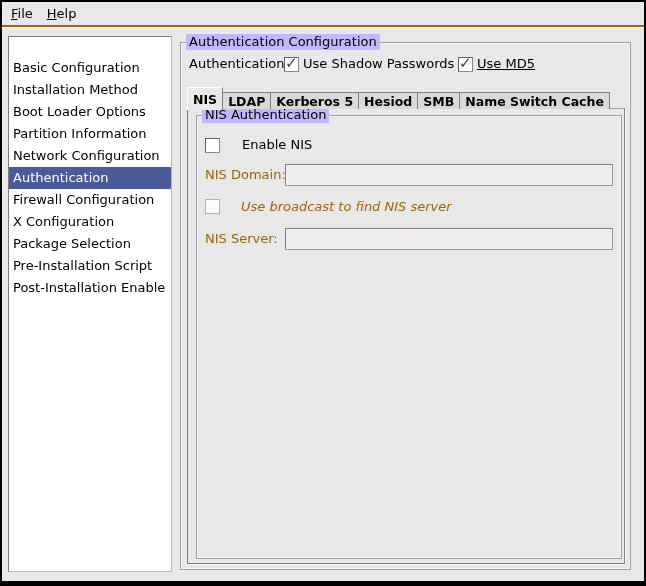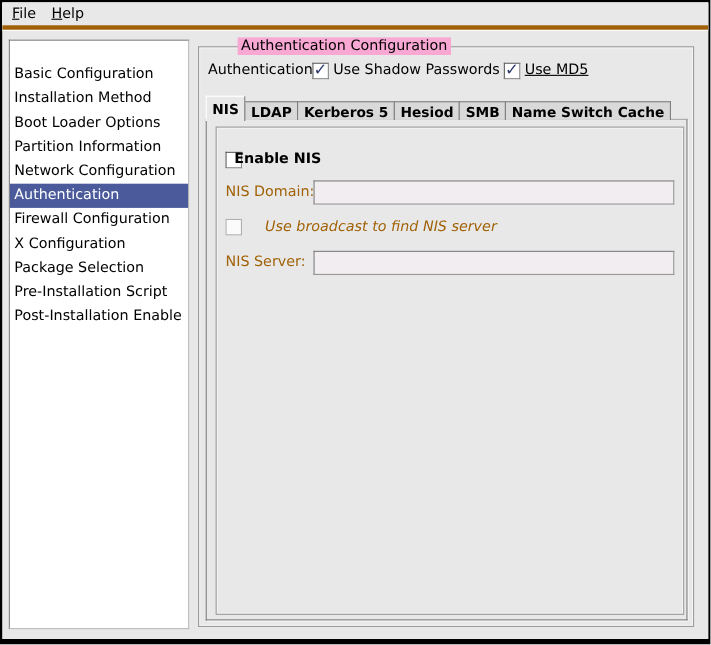--- a/index.html
+++ b/index.html
@@ -13,21 +13,21 @@
     font-family: "DejaVu Sans", "Liberation Sans", sans-serif;
     font-size: 13px;
     color: #000;
     overflow: hidden;
   }
 
   
   .menubar {
     position: absolute; top:0; left:0; right:0; height:25px;
     display:flex; align-items:center; padding-left:2px;
-    border-bottom:4px solid #a16207;
+    border-bottom:2px solid #a16207;
     box-shadow: 0 1px 0 #ffffff;
     background:#e8e8e8;
   }
   .menu-item { padding:3px 7px; cursor:default; }
   .mn { text-decoration: underline; }
 
   
   .sidebar {
     position:absolute; left:6px; top:34px; width:164px; height:536px;
     background:#ffffff;
@@ -42,21 +42,21 @@
   .side-item.selected { background:#4a5a9b; color:#ffffff; }
 
   
   .groupbox {
     position:absolute;
     border:1px solid #9d9d9d;
     box-shadow: inset 0 0 0 1px #f4f4f4;
   }
   .group-label {
     position:absolute; top:-9px; left:5px;
-    background:#f9a8d4; padding:0 3px; line-height:16px; white-space:nowrap;margin-left:30px;
+    background:#c4b5fd; padding:0 3px; line-height:16px; white-space:nowrap;
   }
   .main-group { left:178px; top:40px; width:451px; height:528px; }
 
   
   .auth-label { position:absolute; left:8px; top:13px; line-height:16px; }
   .cb {
     position:absolute; width:15px; height:15px;
     background:#fff;
     border:1px solid #8a8a8a;
     border-top-color:#5f5f5f; border-left-color:#5f5f5f;
@@ -109,21 +109,21 @@
     position:absolute; width:328px; height:22px;
     background:#f1edf1;
     border:1px solid #979797;
     border-top-color:#7e7e7e; border-left-color:#7e7e7e;
     font-family:"DejaVu Sans","Liberation Sans",sans-serif; font-size:13px;
     padding:0 3px;
   }
   .text-input:disabled { color:#9c9c9c; }
 
   .cb-enable   { left:8px;  top:22px; }
-  .lbl-enable  { left:16px; top:21px;font-weight:bold; }
+  .lbl-enable  { left:45px; top:21px; }
   .lbl-domain  { left:8px;  top:51px; }
   .inp-domain  { left:88px; top:48px; }
   .cb-bcast    { left:8px;  top:83px; }
   .lbl-bcast   { left:44px; top:83px;font-style:italic; }
   .lbl-server  { left:8px;  top:115px; }
   .inp-server  { left:88px; top:112px; }
 </style>
 </head>
 <body>
 
@@ -168,20 +168,21 @@
       <div class="tab">LDAP</div>
       <div class="tab">Kerberos 5</div>
       <div class="tab">Hesiod</div>
       <div class="tab">SMB</div>
       <div class="tab">Name Switch Cache</div>
     </div>
 
     <div class="notebook-page">
 
       <div class="groupbox nis-frame">
+        <div class="group-label">NIS Authentication</div>
 
         <div class="cb cb-enable"></div>
         <div class="cb-label lbl-enable">Enable NIS</div>
 
         <div class="field-label disabled-text lbl-domain">NIS Domain:</div>
         <input class="text-input inp-domain" type="text" disabled="" value="" style="">
 
         <div class="cb disabled cb-bcast"></div>
         <div class="cb-label disabled-text lbl-bcast">Use broadcast to find NIS server</div>
 

